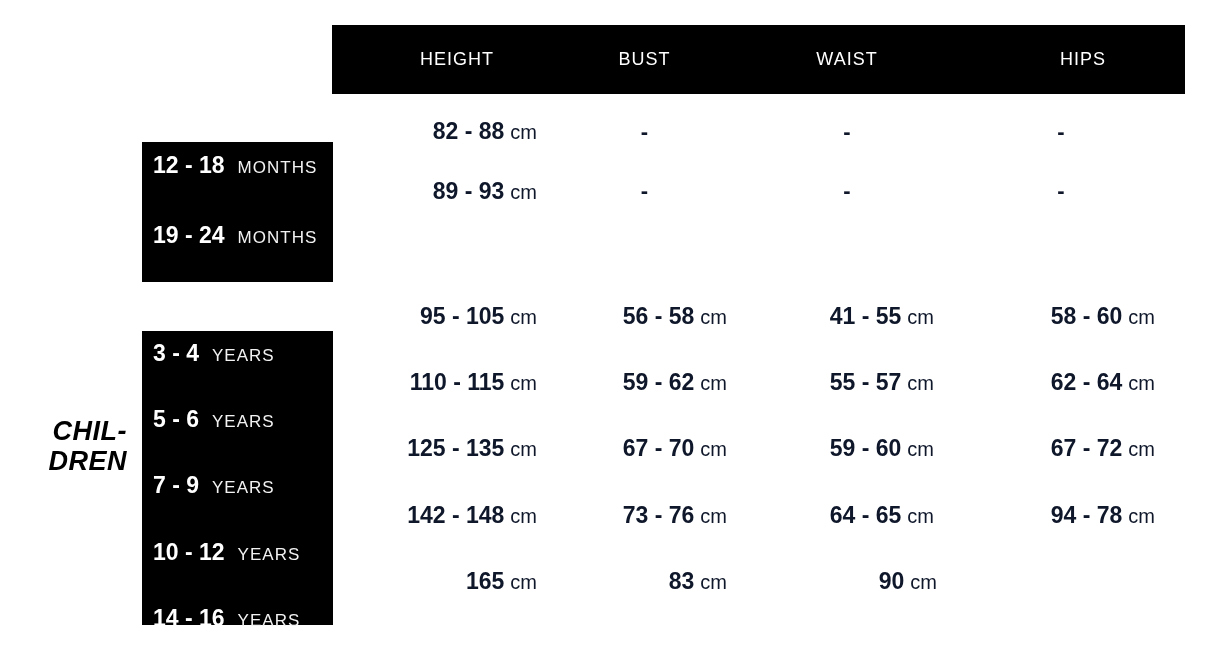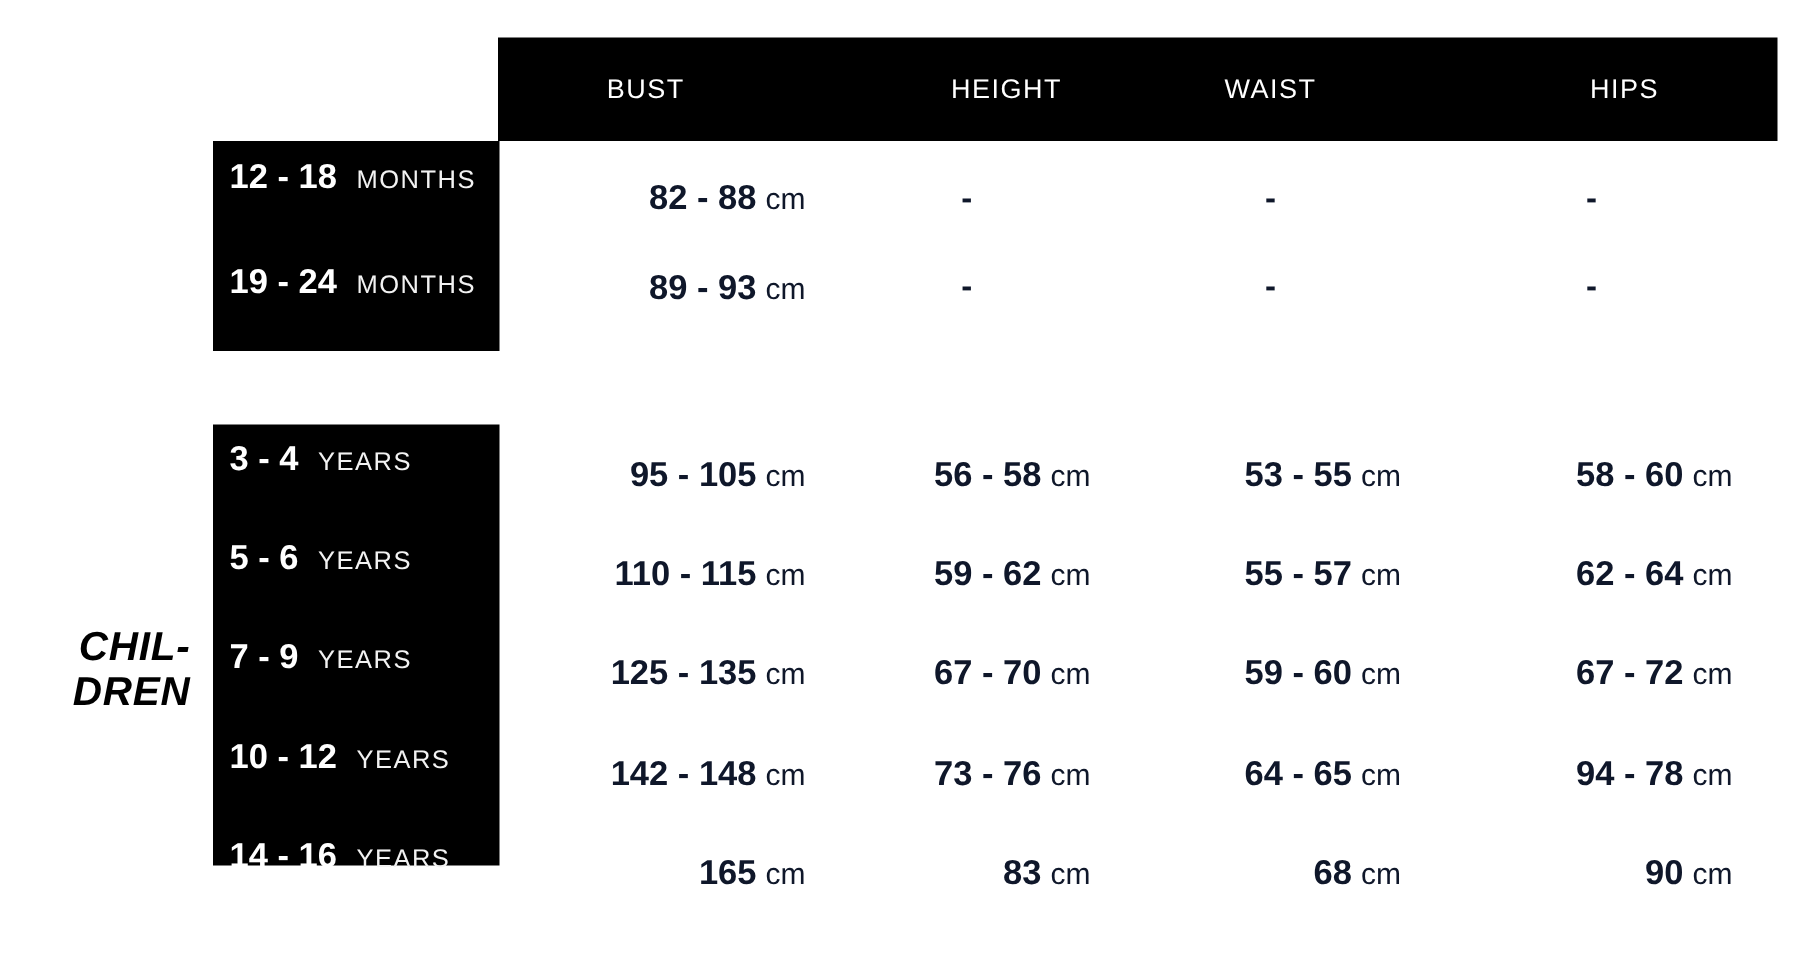--- a/index.html
+++ b/index.html
@@ -24,21 +24,21 @@
 
   
   .group-label {
     position:absolute; left:0; color:#000000; font-weight:700; font-style:italic;
     font-size:27px; line-height:30px; letter-spacing:0.5px; white-space:pre-line;
   }
   .babies-label { top:138px; width:128px; text-align:right; }
   .children-label { top:416px; width:127px; text-align:right; }
 
   
-  .size-box { position:absolute; left:142px; width:191px; background:#000000; }
+  .size-box { position:absolute; left:142px; width:191px; background:#000000;margin-top:48px; }
   .babies-box { top:94px; height:140px; }
   .children-box { top:283px; height:294px; }
   .size-row { display:block; padding-left:11px; position:relative; white-space:nowrap; }
   .babies-box .size-row { height:70px; line-height:70px; top:-12.5px; }
   .children-box .size-row { height:66.2px; line-height:66.2px; top:-11px; }
   .size-range { color:#ffffff; font-weight:700; font-size:23px; }
   .size-unit { color:#f2f2f2; font-size:17px; letter-spacing:1px; margin-left:13px; }
 
   
   .data-grid { position:absolute; left:332px; width:853px; display:grid;
@@ -56,22 +56,22 @@
   .dcell .num { font-weight:700; font-size:23px; }
   .dcell .unit { font-size:20px; margin-left:6px; }
   .dcell.dash { text-align:center; font-weight:700; font-size:22px; }
 </style>
 </head>
 <body>
 
 <div class="stage">
 
   <div class="header-bar">
+    <div class="hcell c1">HEIGHT</div>
     <div class="hcell c2">BUST</div>
-    <div class="hcell c1">HEIGHT</div>
     <div class="hcell c3">WAIST</div>
     <div class="hcell c4">HIPS</div>
   </div>
 
 
   <div class="size-box babies-box">
     <div class="size-row">
       <span class="size-range">12 - 18</span><span class="size-unit">MONTHS</span>
     </div>
     <div class="size-row">
@@ -107,37 +107,36 @@
       <span class="size-range">10 - 12</span><span class="size-unit">YEARS</span>
     </div>
     <div class="size-row">
       <span class="size-range">14 - 16</span><span class="size-unit">YEARS</span>
     </div>
   </div>
 
   <div class="data-grid children-data">
     <div class="dcell c1"><span class="num">95 - 105</span><span class="unit">cm</span></div>
     <div class="dcell c2"><span class="num">56 - 58</span><span class="unit">cm</span></div>
-    <div class="dcell c3"><span class="num">53 - 55</span><span class="unit">cm</span></div>
+    <div class="dcell c3"><span class="num">41 - 55</span><span class="unit">cm</span></div>
     <div class="dcell c4"><span class="num">58 - 60</span><span class="unit">cm</span></div>
 
     <div class="dcell c1"><span class="num">110 - 115</span><span class="unit">cm</span></div>
     <div class="dcell c2"><span class="num">59 - 62</span><span class="unit">cm</span></div>
     <div class="dcell c3"><span class="num">55 - 57</span><span class="unit">cm</span></div>
     <div class="dcell c4"><span class="num">62 - 64</span><span class="unit">cm</span></div>
 
     <div class="dcell c1"><span class="num">125 - 135</span><span class="unit">cm</span></div>
     <div class="dcell c2"><span class="num">67 - 70</span><span class="unit">cm</span></div>
     <div class="dcell c3"><span class="num">59 - 60</span><span class="unit">cm</span></div>
     <div class="dcell c4"><span class="num">67 - 72</span><span class="unit">cm</span></div>
 
     <div class="dcell c1"><span class="num">142 - 148</span><span class="unit">cm</span></div>
     <div class="dcell c2"><span class="num">73 - 76</span><span class="unit">cm</span></div>
     <div class="dcell c3"><span class="num">64 - 65</span><span class="unit">cm</span></div>
     <div class="dcell c4"><span class="num">94 - 78</span><span class="unit">cm</span></div>
 
     <div class="dcell c1"><span class="num">165</span><span class="unit">cm</span></div>
     <div class="dcell c2"><span class="num">83</span><span class="unit">cm</span></div>
-    <div class="dcell c3"><span class="num">68</span><span class="unit">cm</span></div>
     <div class="dcell c4"><span class="num">90</span><span class="unit">cm</span></div>
   </div>
 
 </div>
 
 </body></html>

